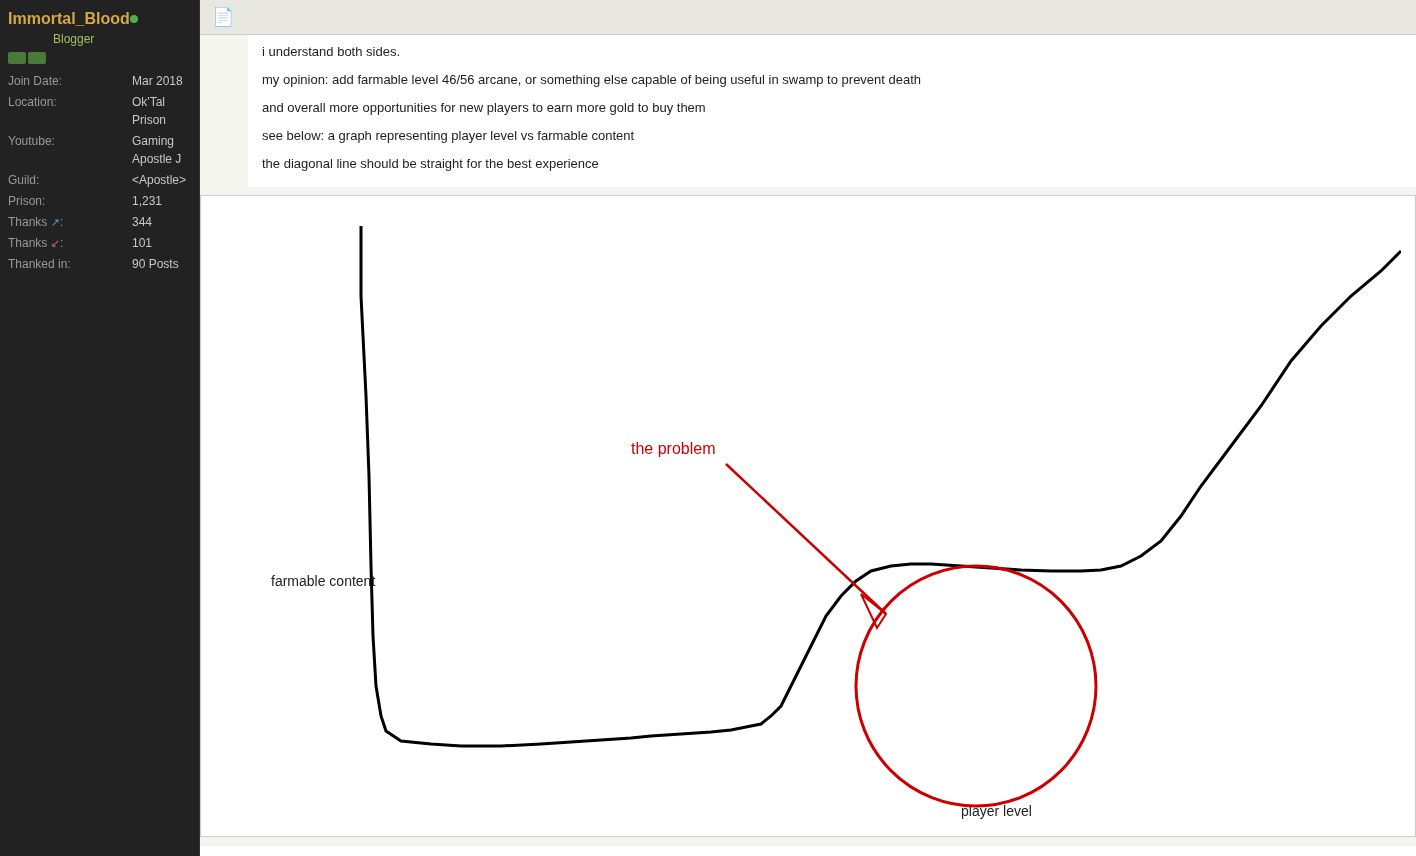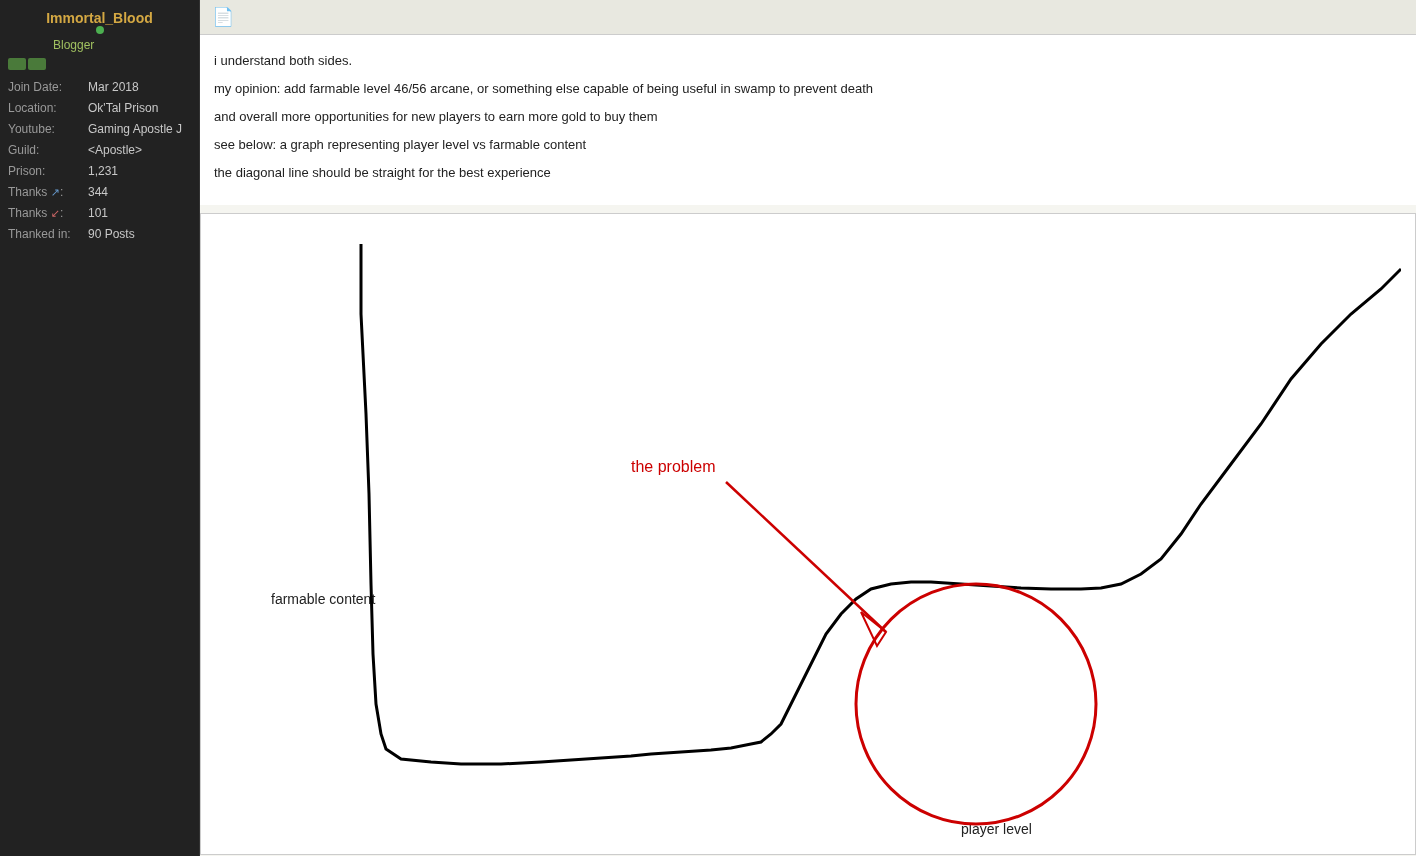--- a/index.html
+++ b/index.html
@@ -18,25 +18,24 @@
       width: 200px;
       min-width: 200px;
       background: #222;
       padding: 10px 8px;
       border-right: 1px solid #333;
     }
 
     .username {
       color: #d4a843;
       font-weight: bold;
-      font-size: 14px;
+      font-size: 16px;
       display: flex;
       align-items: center;
       margin-bottom: 4px;
-      flex-direction: column;
     }
 
     .online-dot {
       width: 8px;
       height: 8px;
       background: #4caf50;
       border-radius: 50%;
       display: inline-block;
     }
 
@@ -69,20 +68,21 @@
     }
 
     .stat-label {
       color: #999;
       min-width: 80px;
       flex-shrink: 0;
     }
 
     .stat-value {
       color: #c8c8c8;
+      margin-left: 44px;
     }
 
     .thanks-icon-up {
       color: #6699cc;
       font-size: 11px;
     }
 
     .thanks-icon-down {
       color: #cc6666;
       font-size: 11px;
@@ -104,25 +104,26 @@
       align-items: center;
     }
 
     .post-icon {
       color: #4466aa;
       font-size: 18px;
       margin-right: 8px;
     }
 
     .post-body {
-      padding: 15px 14px;
+      padding: 6px 14px;
       font-size: 13px;
       color: #222;
       line-height: 1.7;
       background: #fff;
+      margin-left: 48px;
     }
 
     .post-body p {
       margin-bottom: 6px;
     }
 
     .chart-container {
       margin: 8px 0;
       border: 1px solid #ccc;
       background: #fff;

